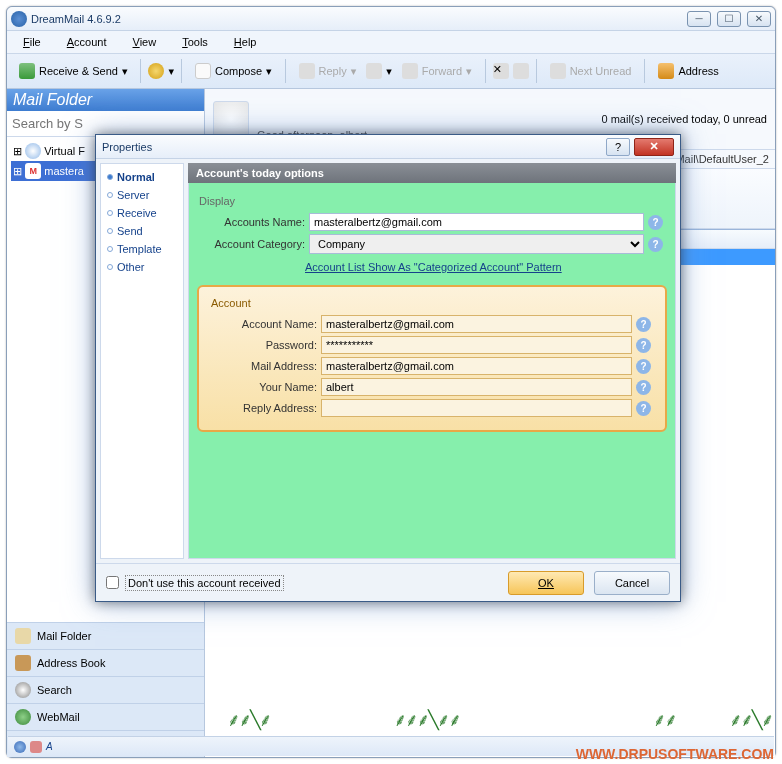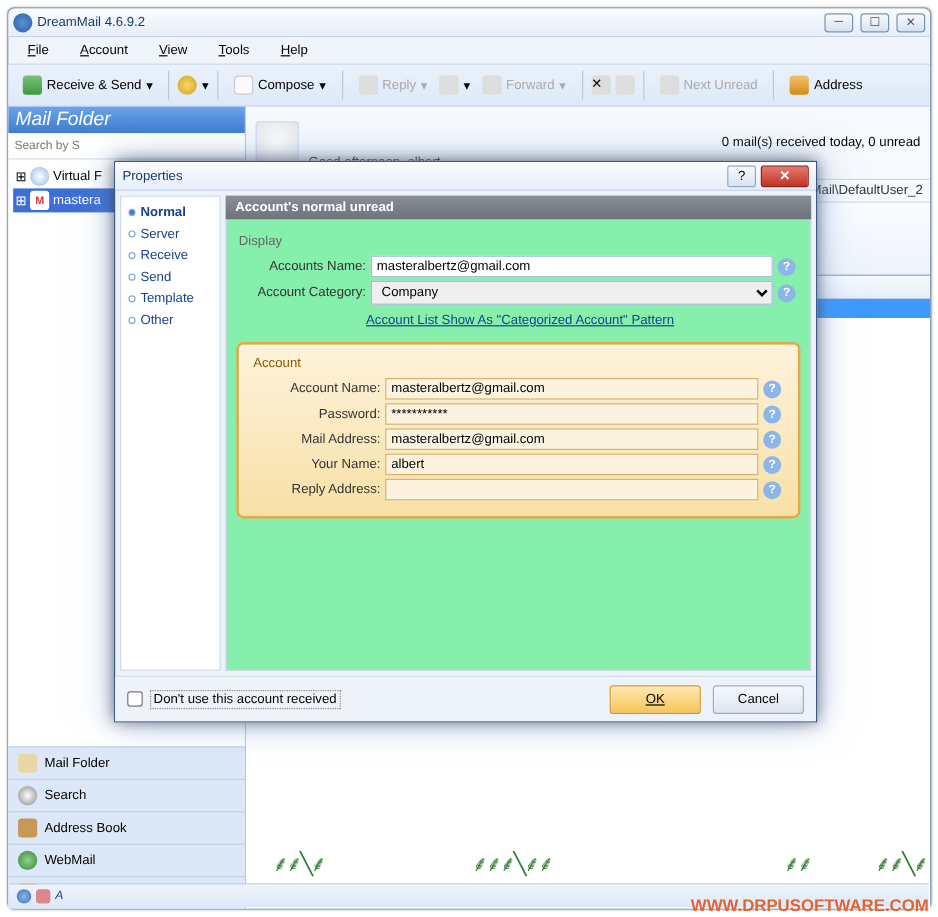--- a/index.html
+++ b/index.html
@@ -14,21 +14,21 @@
 .menubar span { padding: 2px 6px; cursor: pointer; }
 .menubar span:first-letter { text-decoration: underline; }
 .toolbar { height: 36px; background: linear-gradient(#eaf1fb,#dde9f8); border-top: 1px solid #cad7e9; border-bottom: 1px solid #b6c7de; display: flex; align-items: center; padding: 0 6px; gap: 4px; overflow: hidden; }
 .tb-btn { display: flex; align-items: center; gap: 4px; padding: 3px 6px; border-radius: 3px; cursor: pointer; white-space: nowrap; }
 .tb-sep { width: 1px; height: 24px; background: #b8c9de; margin: 0 3px; }
 .icn { width: 16px; height: 16px; border-radius: 3px; display: inline-block; }
 .content { position: absolute; top: 82px; left: 0; right: 0; bottom: 0; display: flex; }
 .sidebar { width: 198px; background: #eaf1fb; border-right: 1px solid #b6c7de; display: flex; flex-direction: column; }
 .sb-header { background: linear-gradient(#6aa3e8,#3d7cd0); color: #fff; font-size: 16px; font-style: italic; font-family: 'Trebuchet MS', sans-serif; padding: 2px 6px; }
 .sb-search { padding: 2px; background: #fff; border-bottom: 1px solid #cdd9eb; }
-.sb-search input { width: 100%; border: none; padding: 3px; font-size: 10px; color: #888; }
+.sb-search input { width: 100%; border: none; padding: 3px; font-size: 13px; color: #888; }
 .tree { flex: 1; background: #fff; padding: 4px; }
 .tree-item { display: flex; align-items: center; gap: 3px; padding: 2px; cursor: pointer; }
 .tree-item.sel { background: #3d6fd4; color: #fff; }
 .sb-bottom { background: #dce8f7; }
 .sb-btm-item { display: flex; align-items: center; gap: 6px; padding: 5px 8px; border-top: 1px solid #c0d1e8; cursor: pointer; }
 .main-area { flex: 1; background: #fff; display: flex; flex-direction: column; }
 .info-bar { display: flex; align-items: center; padding: 8px; border-bottom: 1px solid #cdd9eb; gap: 8px; background: #f6f9fd; }
 .clock-icn { width: 36px; height: 36px; border: 1px solid #cdd9eb; border-radius: 3px; background: radial-gradient(circle,#fff,#e6e6e6); }
 .info-text { flex: 1; color: #444; margin-top: 32px; }
 .path-bar { background: #f6f9fd; padding: 3px 6px; color: #333; border-bottom: 1px solid #cdd9eb; text-align: right; }
@@ -125,26 +125,26 @@
       <div class="tree">
         <div class="tree-item">⊞ <span class="icn" style="background:radial-gradient(circle,#fff,#8fb8e8);border-radius:50%"></span><span>Virtual F</span></div>
         <div class="tree-item sel">⊞ <span class="icn" style="background:#fff;color:#d33;font-weight:bold;font-size:9px;text-align:center;line-height:16px">M</span><span>mastera</span></div>
       </div>
       <div class="sb-bottom">
         <div class="sb-btm-item">
             <span class="icn" style="background:#e8d8a8"></span>
             <span>Mail Folder</span>
           </div>
         <div class="sb-btm-item">
+            <span class="icn" style="background:#c89858"></span>
+            <span>Address Book</span>
+          </div>
+        <div class="sb-btm-item">
             <span class="icn" style="background:radial-gradient(circle,#fff,#888);border-radius:50%"></span>
             <span>Search</span>
-          </div>
-        <div class="sb-btm-item">
-            <span class="icn" style="background:#c89858"></span>
-            <span>Address Book</span>
           </div>
         <div class="sb-btm-item">
             <span class="icn" style="background:radial-gradient(circle,#8ed088,#3a883a);border-radius:50%"></span>
             <span>WebMail</span>
           </div>
         <div class="sb-btm-item">
             <span class="icn" style="background:#e8883a;color:#fff;font-size:9px;text-align:center;line-height:16px">∿</span>
             <span>RSS</span>
           </div>
       </div>
@@ -209,21 +209,21 @@
       <div class="dlg-nav-item">
           <span class="bullet"></span>
           <span>Template</span>
         </div>
       <div class="dlg-nav-item">
           <span class="bullet"></span>
           <span>Other</span>
         </div>
     </div>
     <div class="dlg-panel">
-      <div class="panel-head">Account's normal unread</div>
+      <div class="panel-head">Account's today options</div>
       <div class="panel-content">
         <div class="grp-label">Display</div>
         <div class="form-row">
           <label>Accounts Name:</label>
           <input type="text" value="masteralbertz@gmail.com" style="">
           <span class="help-icn">?</span>
         </div>
         <div class="form-row">
           <label style="line-height:12px">Account Category:</label>
           <select><option>Company</option></select>

